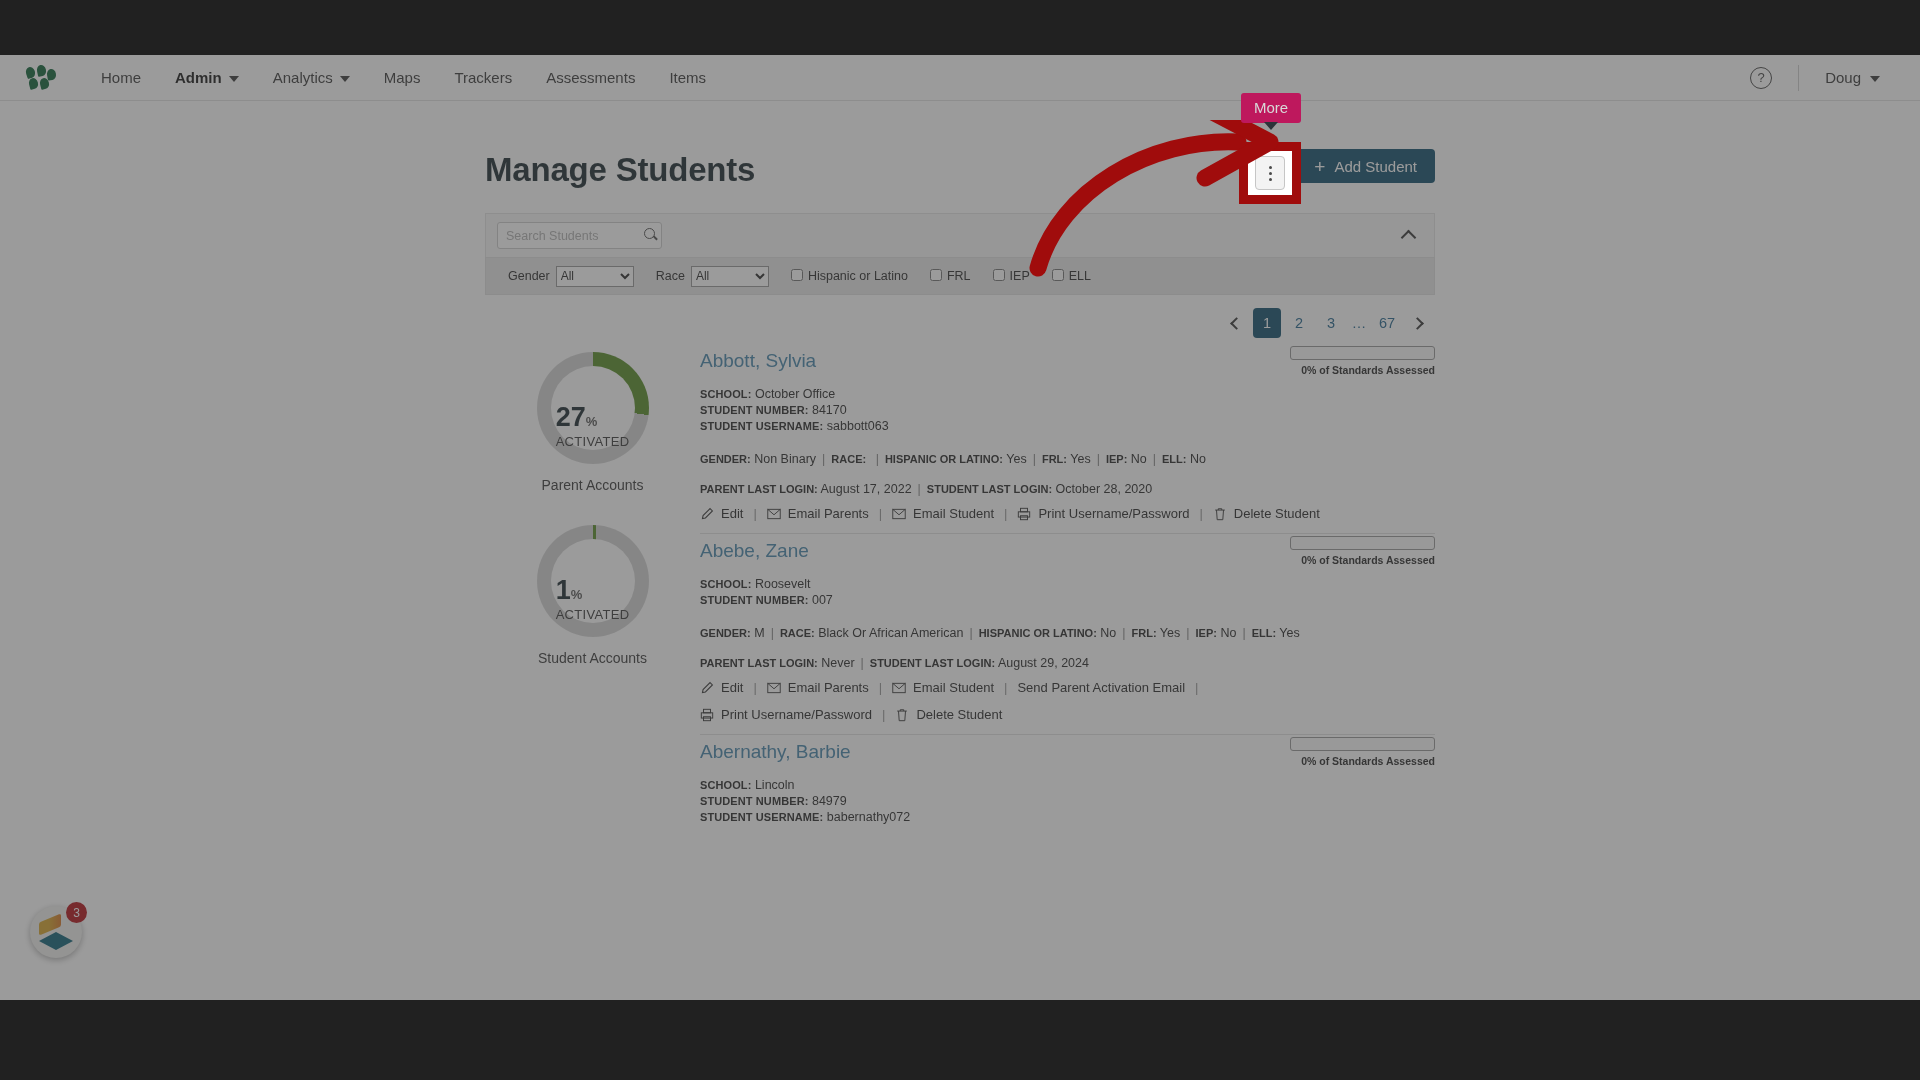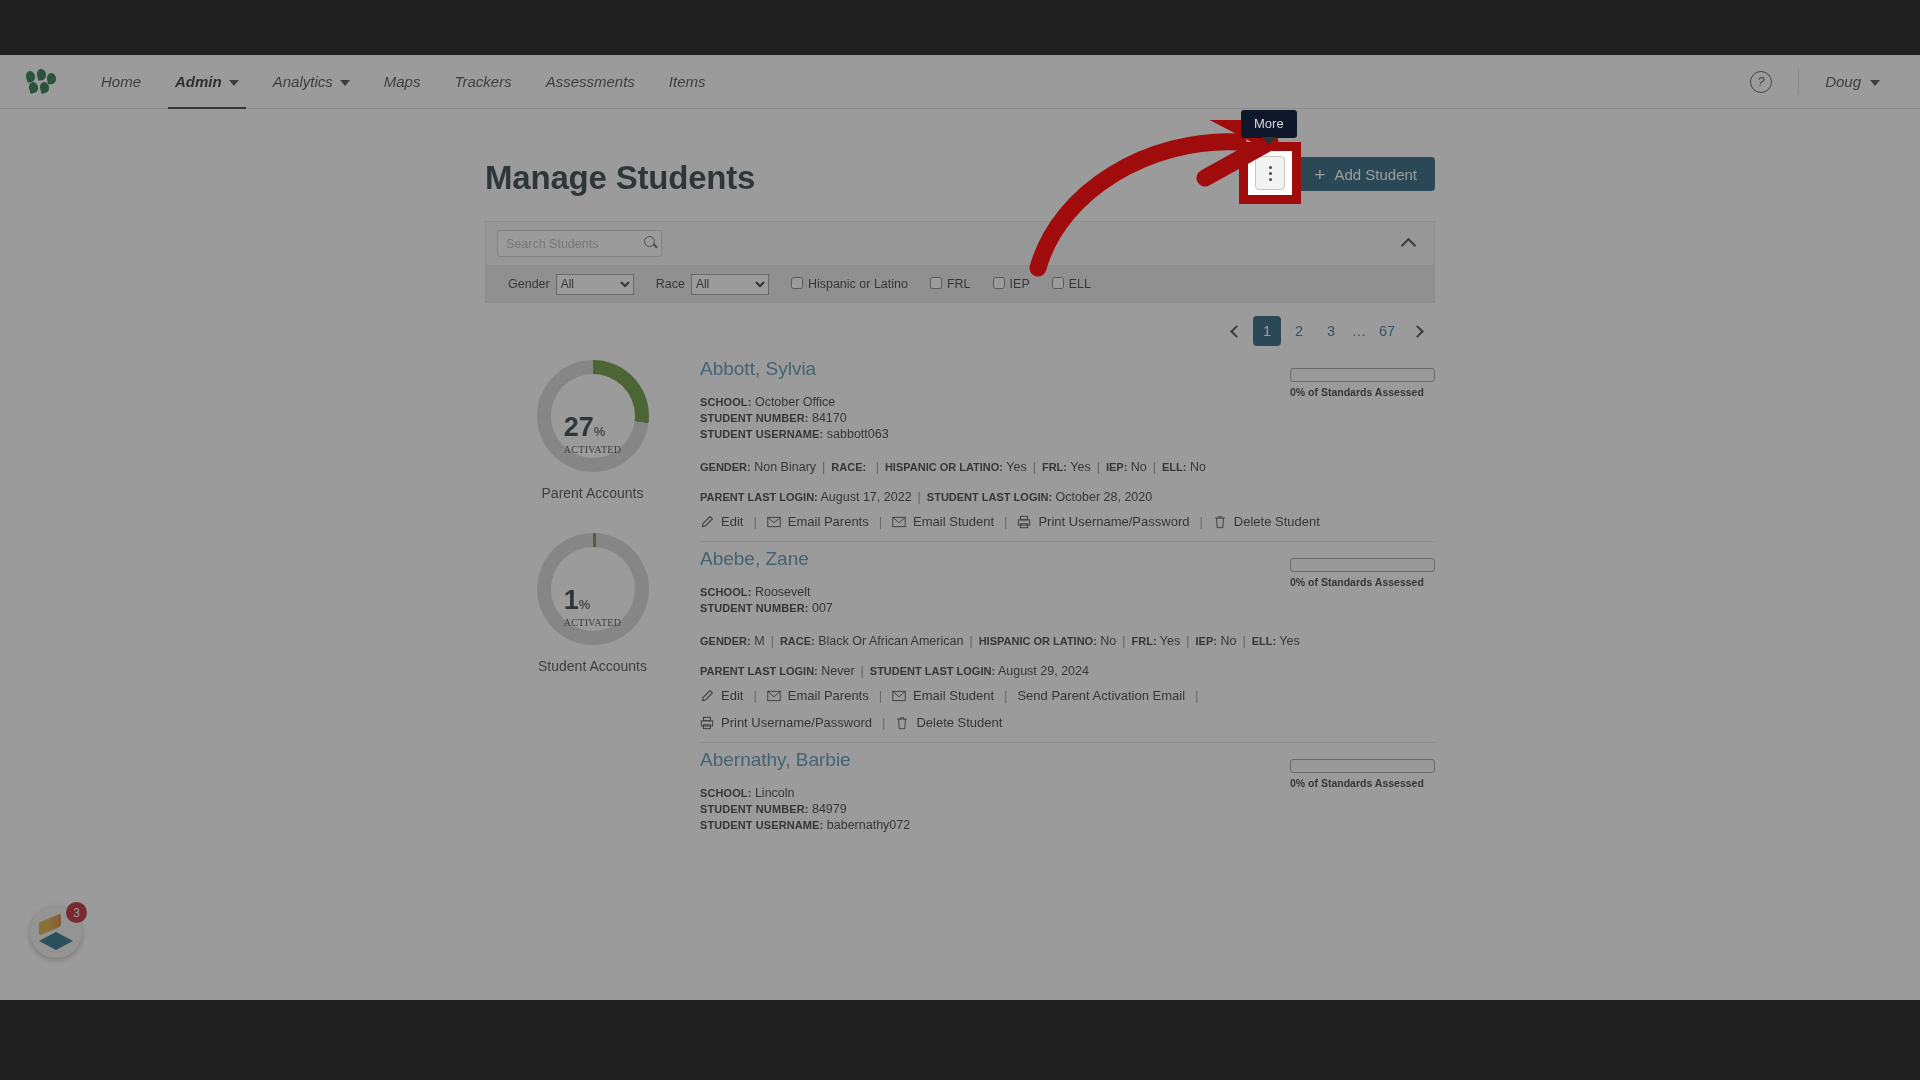--- a/index.html
+++ b/index.html
@@ -18,27 +18,26 @@
   #page {
     position: absolute;
     left: 0; top: 55px;
     width: 1920px; height: 945px;
     background: #ffffff;
     overflow: hidden;
   }
   
   .navbar {
     position: relative;
-    height: 54px;
+    height: 46px;
     background: #ffffff;
     border-bottom: 1px solid #e2e2e2;
     display: flex;
     align-items: center;
     padding: 0 26px;
-    font-style: italic;
   }
   .logo {
     width: 30px; height: 26px;
     position: relative;
     margin-right: 28px;
     flex: none;
   }
   .logo i {
     position: absolute;
     width: 9px; height: 11px;
@@ -299,23 +298,22 @@
     border-radius: 50%;
     top: 14px; left: 14px;
   }
   .donut-text { position: relative; z-index: 2; text-align: left; margin-top: 37px; }
   .donut-val {
     font-size: 27px; font-weight: bold; color: #1f2d33;
     line-height: 1;
   }
   .donut-val .pct { font-size: 13px; font-weight: bold; color: #5a5a5a; }
   .donut-sub {
-    font-size: 10px; color: #3d3d3d; letter-spacing: 0.3px;
+    font-size: 13px; color: #3d3d3d; letter-spacing: 0.3px;
     margin-top: 3px;
-    font-family: Liberation Serif, serif;
   }
   .donut-label {
     margin-top: 13px;
     font-size: 14px;
     color: #3d3d3d;
   }
 
   
   .student {
     border-bottom: 1px solid #e2e2e2;
@@ -350,23 +348,23 @@
   }
   .act {
     display: inline-flex; align-items: center; gap: 7px;
     cursor: pointer;
     white-space: nowrap;
   }
   .act-sep { color: #9a9a9a; padding: 0 10px; }
   .icn { display: inline-block; width: 14px; height: 14px; }
   .progress-wrap {
     position: absolute;
-    right: 0; top: 16px;
+    right: 0; top: 2px;
     width: 145px;
-    text-align: left;
+    text-align: right;
   }
   .progress-bar {
     width: 145px; height: 14px;
     border: 1px solid #9a9a9a;
     border-radius: 3px;
     background: #fafafa;
   }
   .progress-cap {
     margin-top: 4px;
     font-size: 10.5px; font-weight: bold; color: #2d2d2d;
@@ -435,24 +433,24 @@
     display: flex; flex-direction: column;
     align-items: center; justify-content: center; gap: 3px;
     cursor: pointer;
   }
   .spot-btn span {
     display: block; width: 3px; height: 3px; border-radius: 50%;
     background: #4a4a4a;
   }
   .tooltip {
     position: absolute;
-    left: 1241px; top: 110px;
-    background: #0f172a;
+    left: 1241px; top: 93px;
+    background: #be185d;
     color: #d8d8d8;
-    font-size: 13px;
+    font-size: 15px;
     padding: 6px 13px 7px;
     border-radius: 3px;
     z-index: 62;
   }
   .tooltip::after {
     content: "";
     position: absolute;
     left: 50%; margin-left: -7px; bottom: -7px;
     border-left: 7px solid transparent;
     border-right: 7px solid transparent;

